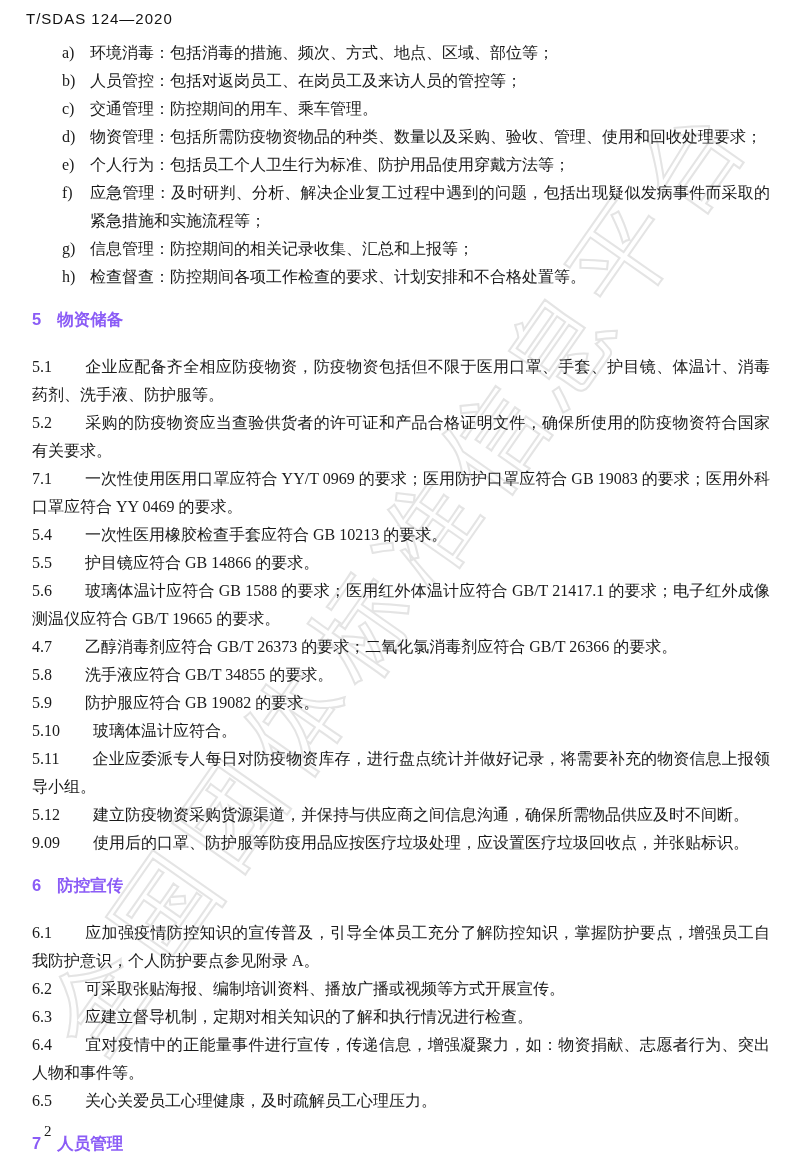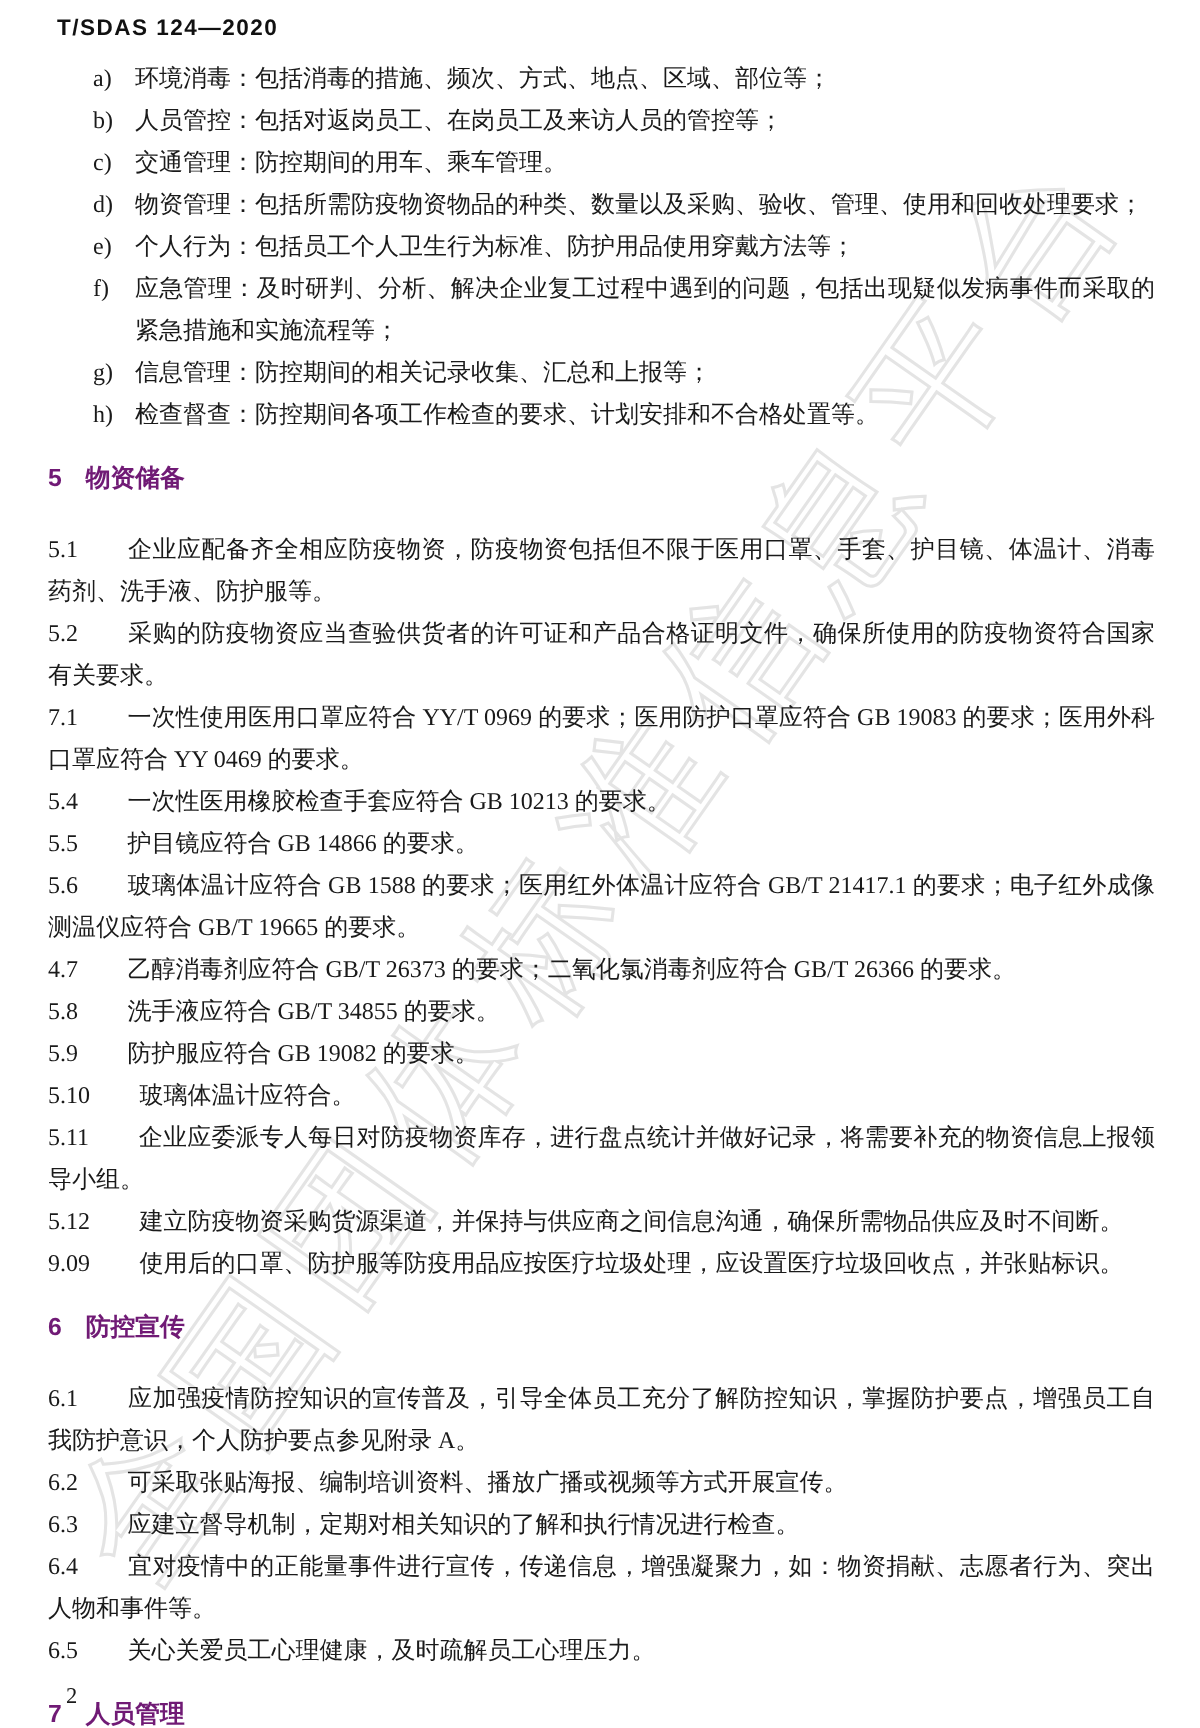--- a/index.html
+++ b/index.html
@@ -28,24 +28,24 @@
     pointer-events: none;
   }
   @supports (-webkit-text-stroke: 1px #000) {
     .watermark {
       color: transparent;
       -webkit-text-stroke: 2px #e4e4e4;
     }
   }
   .content-layer { position: relative; z-index: 1; }
   .doc-header {
-    padding: 10px 30px 0 38px;
+    padding: 10px 30px 0 26px;
     font-family: "Liberation Sans", "DejaVu Sans", sans-serif;
     font-size: 15px;
-    font-weight: 700;
+    font-weight: 400;
     letter-spacing: 1px;
     color: #111;
   }
   .body-text {
     padding: 0 30px 0 32px;
     font-size: 16px;
     line-height: 28px;
   }
   .intro-list { margin-top: 12px; }
   .list-item {
@@ -59,21 +59,21 @@
   }
   .list-text {
     flex: 1 1 auto;
     text-align: justify;
   }
   .section { margin: 0; }
   .section-heading {
     margin: 14px 0 20px 0;
     font-size: 16.5px;
     font-weight: bold;
-    color: #701a75;
+    color: #8b5cf6;
     font-family: "Liberation Sans", "DejaVu Sans", sans-serif;
     line-height: 28px;
   }
   .section-heading .sec-num { margin-right: 16px; }
   .clause {
     margin: 0;
     text-align: justify;
   }
   .clause-num { margin-right: 33px; }
   .page-number {

